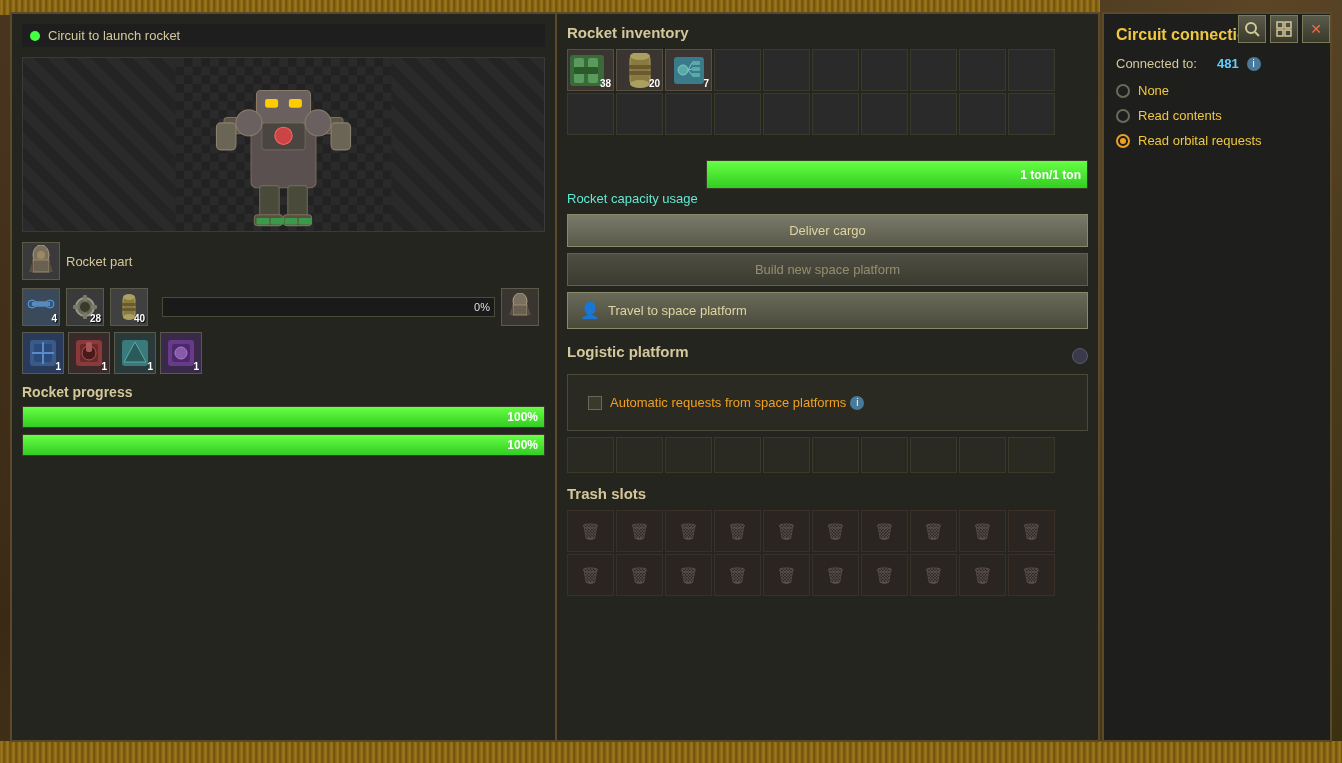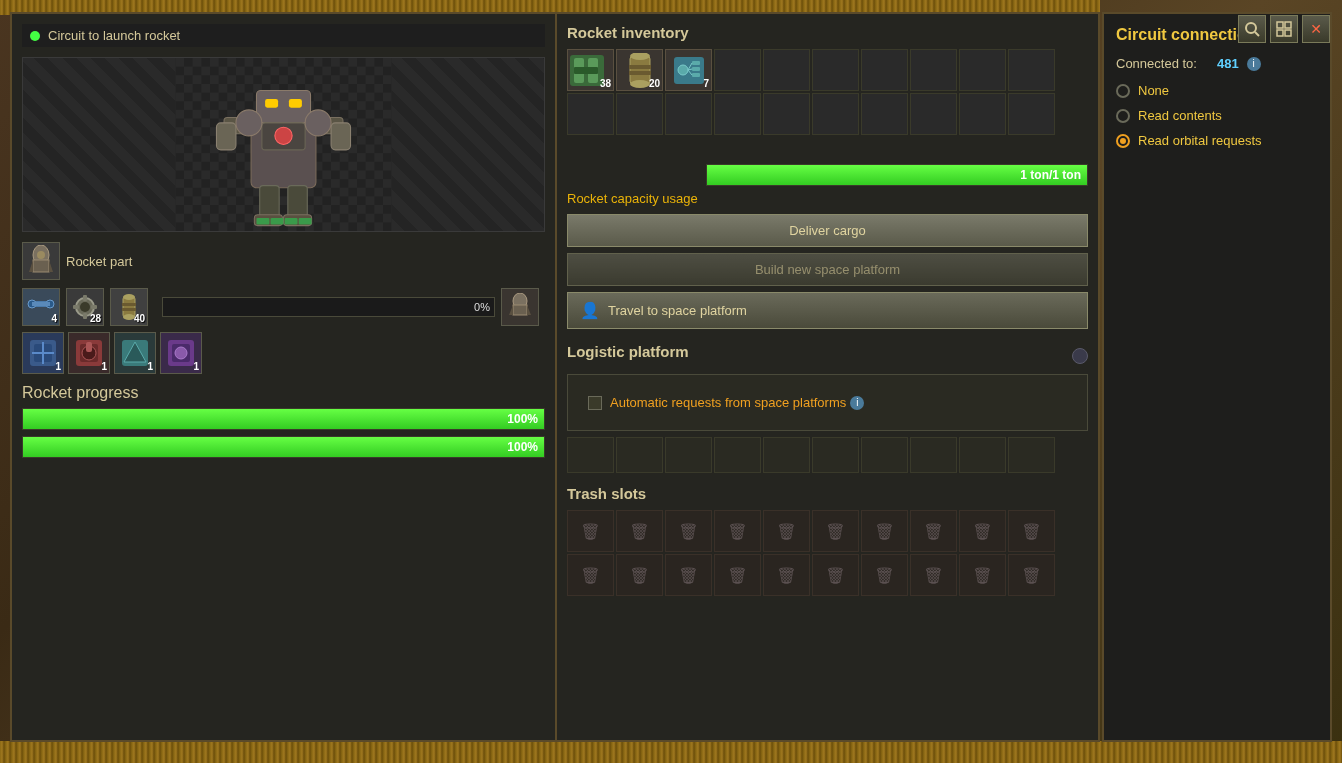--- a/index.html
+++ b/index.html
@@ -191,24 +191,24 @@
       position: absolute;
       bottom: 1px;
       right: 2px;
       font-size: 10px;
       color: #fff;
       font-weight: bold;
     }
 
     
     .section-label {
-      font-size: 16px;
+      font-size: 14px;
       color: #d4c89a;
       margin-bottom: 6px;
-      font-weight: normal;
+      font-weight: bold;
     }
 
     .green-bar-container {
       height: 22px;
       background: #1a1a1a;
       border: 1px solid #3a3a2a;
       margin-bottom: 6px;
       position: relative;
     }
 
@@ -257,29 +257,29 @@
 
     
     .capacity-row {
       display: flex;
       align-items: center;
       margin-bottom: 8px;
     }
 
     .capacity-label {
       font-size: 13px;
-      color: #eab308;
+      color: #5eead4;
       margin-right: 8px;
       white-space: nowrap;
       margin-top: 48px;
     }
 
     .capacity-bar {
       flex: 1;
-      height: 22px;
+      height: 29px;
       background: #1a1a1a;
       border: 1px solid #3a3a2a;
       position: relative;
     }
 
     .capacity-fill {
       height: 100%;
       background: linear-gradient(180deg, #66ff44, #33cc22);
     }
 

